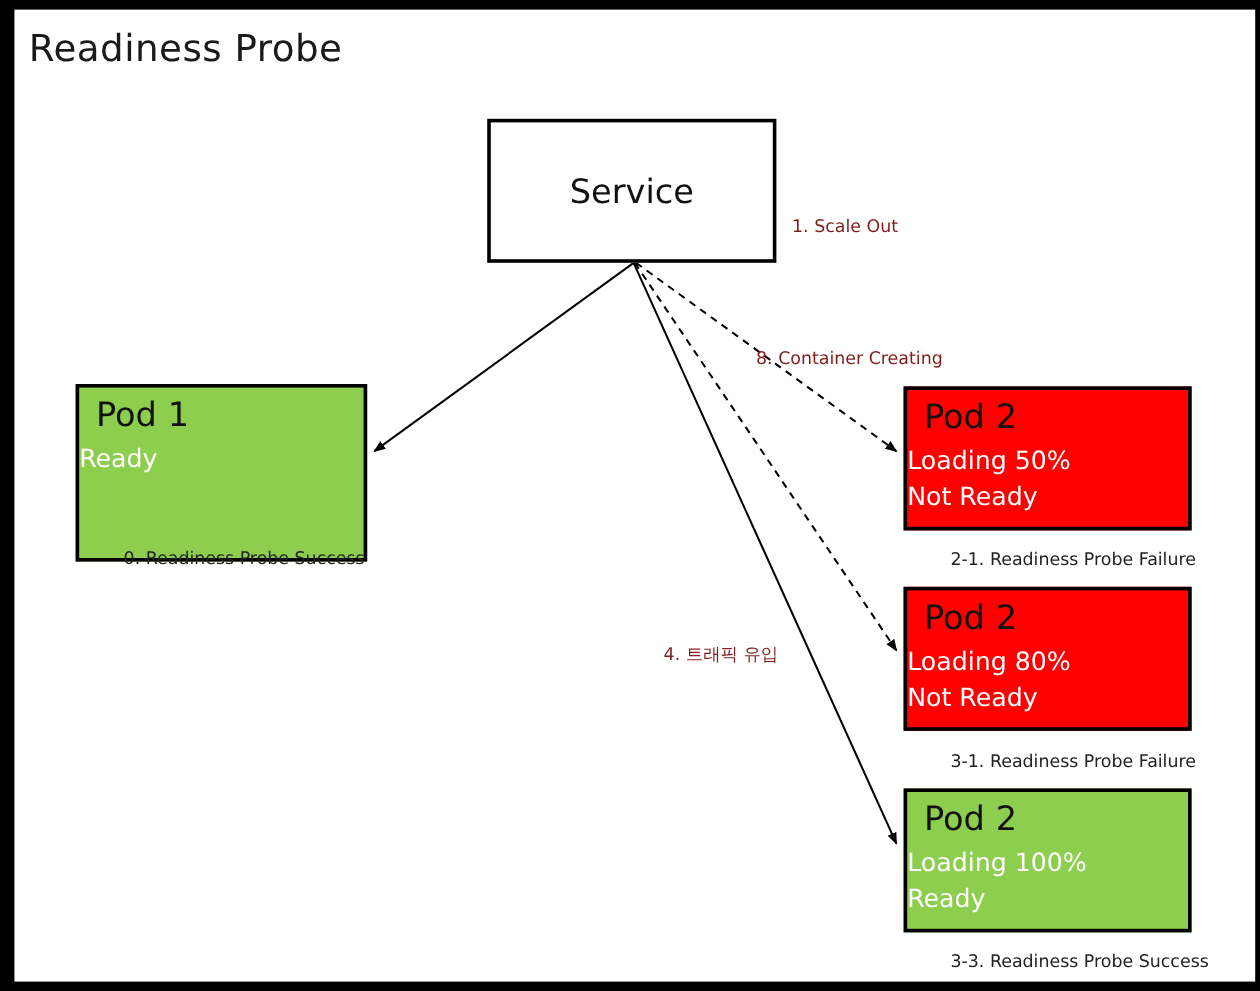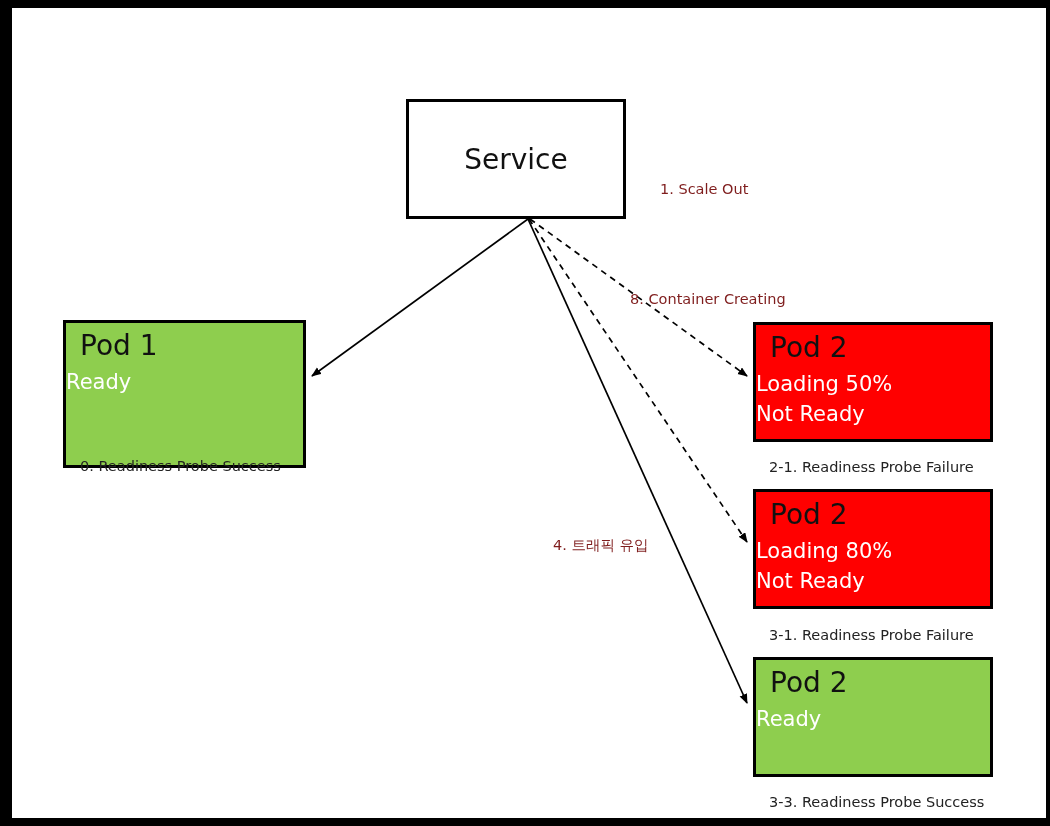--- a/index.html
+++ b/index.html
@@ -78,21 +78,21 @@
     color: #ffffff;
     font-size: 21px;
     line-height: 30px;
   }
   .node-lines div { white-space: nowrap; }
 
   
   #service-box {
     left: 394px;
     top: 91px;
-    width: 220px;
+    width: 241px;
     height: 120px;
   }
   #service-label {
     position: absolute;
     left: 0; right: 0; top: 0; bottom: 0;
     display: flex;
     align-items: center;
     justify-content: center;
     font-size: 28px;
     color: #111111;
@@ -103,20 +103,21 @@
   #pod-2a  { left: 741px; top: 314px; width: 240px; height: 120px; background: #FF0000; }
   #pod-2b  { left: 741px; top: 481px; width: 240px; height: 120px; background: #FF0000; }
   #pod-2c  { left: 741px; top: 649px; width: 240px; height: 120px; background: #8ECE4E; }
 
   
   .caption {
     position: absolute;
     font-size: 14.5px;
     color: #222222;
     white-space: nowrap;
+    margin-left: 23px;
   }
   #cap-pod1  { left: 68px;  top: 450px; }
   #cap-pod2a { left: 757px; top: 451px; }
   #cap-pod2b { left: 757px; top: 619px; }
   #cap-pod2c { left: 757px; top: 786px; }
 
   
   .edge-label {
     position: absolute;
     font-size: 14.5px;
@@ -127,20 +128,21 @@
   #lbl-scale-out   { left: 648px; top: 153px; }
   #lbl-container   { left: 618px; top: 263px; }
   #lbl-traffic     { left: 541px; top: 508px; }
 </style>
 </head>
 <body>
 
 <div id="frame">
   <div id="canvas">
 
+    <div id="title">Readiness Probe</div>
 
     <svg id="arrows" viewBox="0 0 1034 810" width="1034" height="810">
       <defs>
         <marker id="ah" markerWidth="11" markerHeight="11" refX="9" refY="4" orient="auto" markerUnits="userSpaceOnUse">
           <path d="M0,0 L10,4 L0,8 z" fill="#000000"></path>
         </marker>
       </defs>
 
       <line x1="516" y1="211" x2="300" y2="368" stroke="#000000" stroke-width="1.7" marker-end="url(#ah)"></line>
 
@@ -177,20 +179,21 @@
       <div class="node-lines">
         <div>Loading 80%</div>
         <div>Not Ready</div>
       </div>
     </div>
     <div class="caption" id="cap-pod2b">3-1. Readiness Probe Failure</div>
 
     <div class="node" id="pod-2c">
       <div class="node-title">Pod 2</div>
       <div class="node-lines">
+        <div>Loading 100%</div>
         <div>Ready</div>
       </div>
     </div>
     <div class="caption" id="cap-pod2c">3-3. Readiness Probe Success</div>
 
     <div class="edge-label" id="lbl-scale-out">1. Scale Out</div>
 
     <div class="edge-label" id="lbl-container">8. Container Creating</div>
 
     <div class="edge-label" id="lbl-traffic">4. 트래픽 유입</div>

